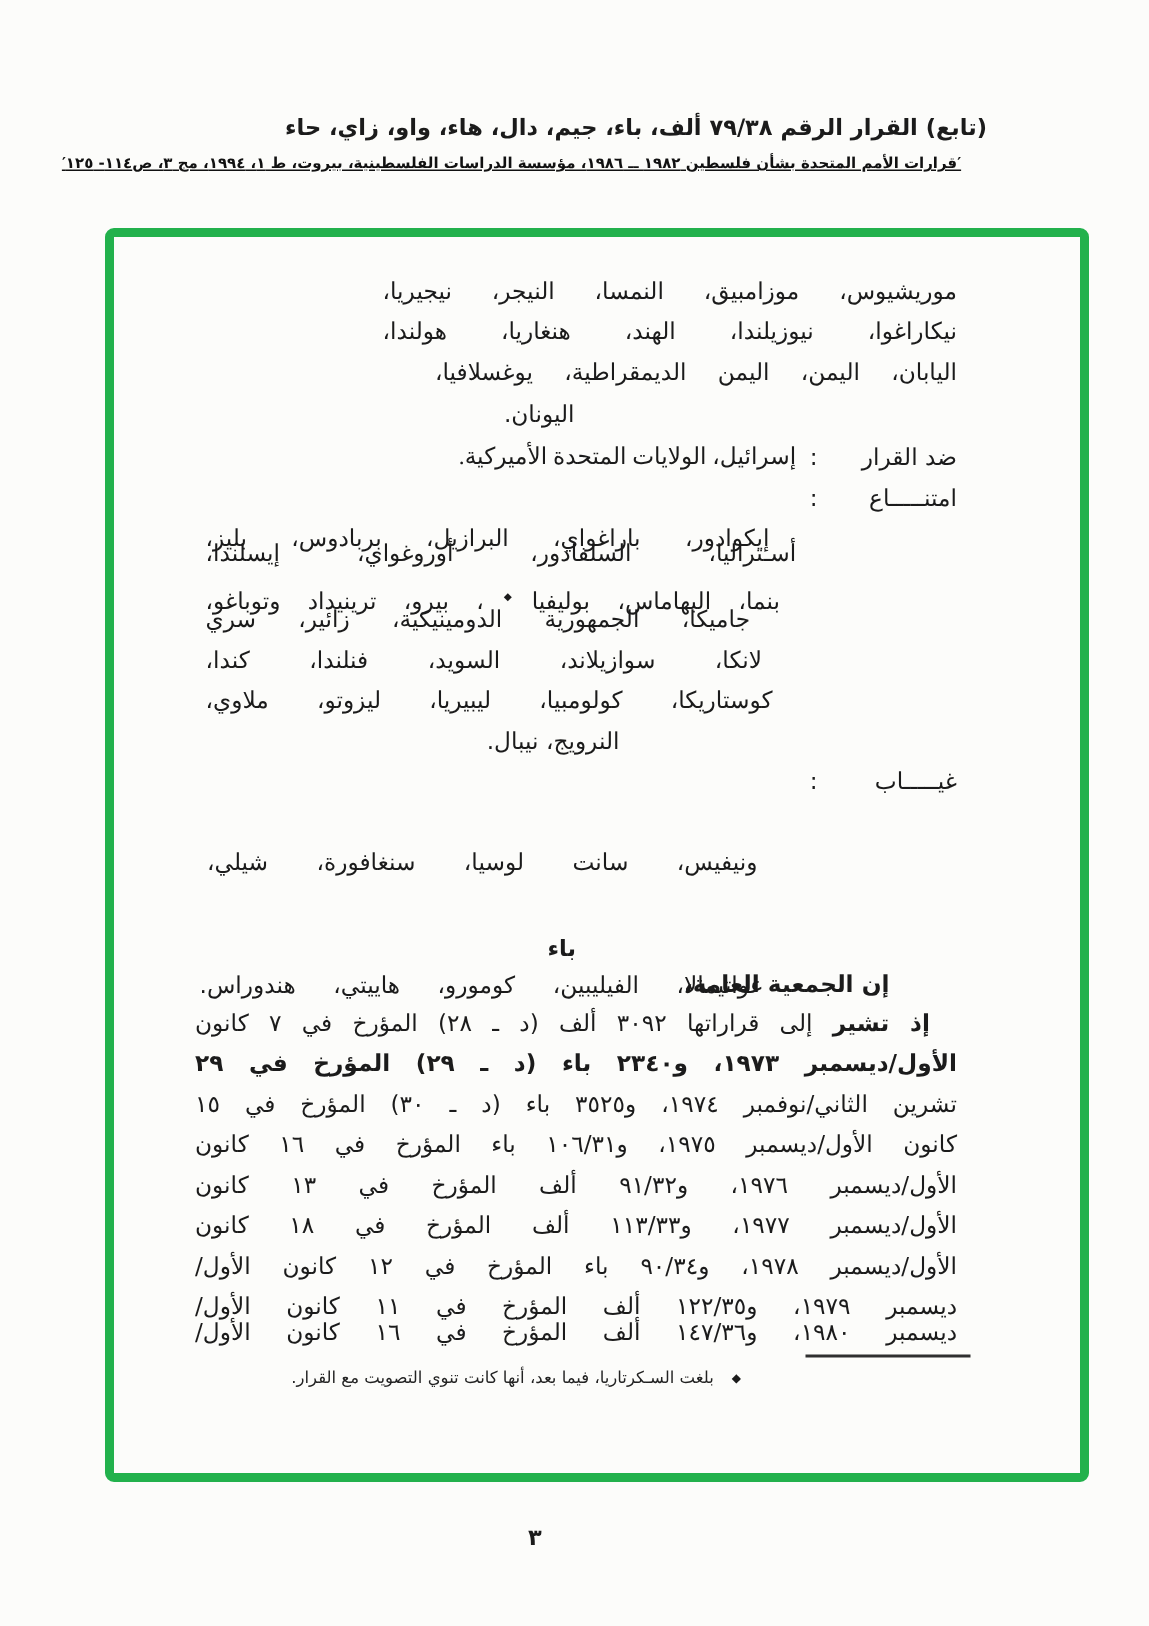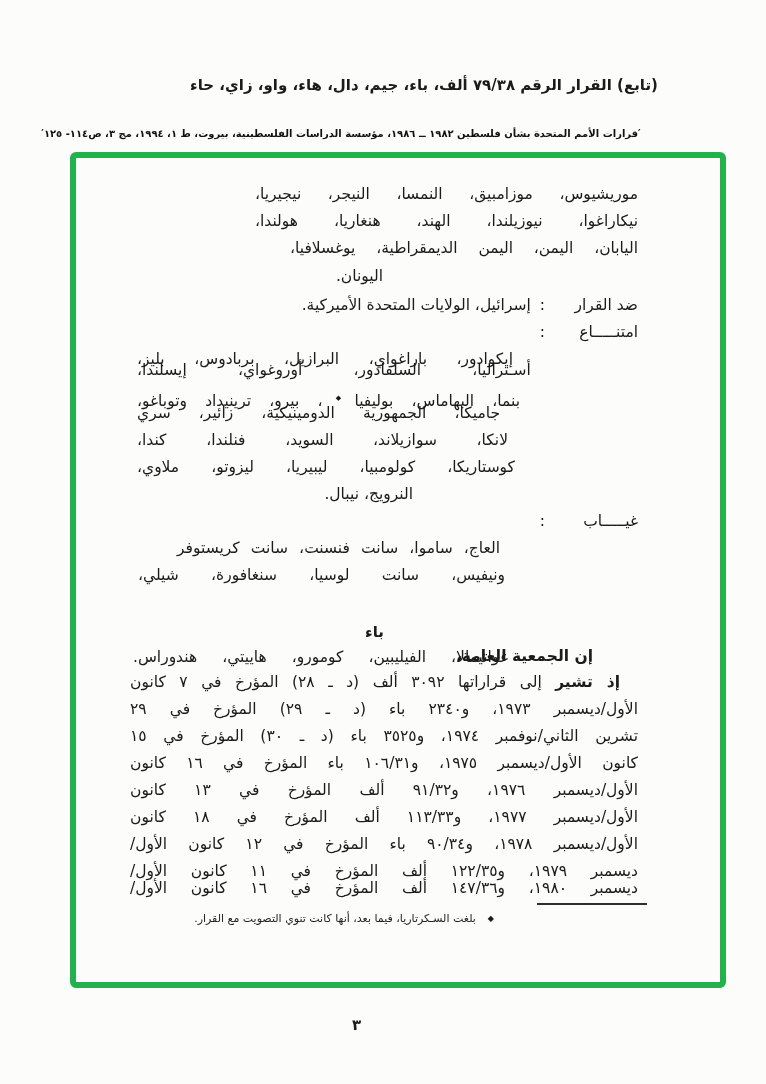--- a/index.html
+++ b/index.html
@@ -12,38 +12,38 @@
   .jl{white-space:normal;text-align:justify;text-align-last:justify;}
   .hdr1{font-weight:bold;font-size:15px;text-align:center;white-space:nowrap;}
   .hdr2{font-weight:bold;font-size:10px;text-align:center;white-space:nowrap;color:#111;}
   .frame{
     position:absolute;left:70px;top:152px;width:644px;height:824px;
     border:6px solid #22b14c;border-radius:6px;background:transparent;
   }
   .entry{display:flex;align-items:flex-start;}
   .lbl{width:86px;flex:0 0 86px;}
   .colon{padding:0 7px 0 9px;}
-  .etxt{flex:1;}
+  .etxt{flex:1;font-family:Liberation Serif, serif;}
   .entry .jl{text-align:justify;text-align-last:justify;margin-top:38px;}
   .bold{font-weight:bold;}
   .sechead{font-weight:bold;font-size:15px;text-align:center;}
   .marker-sup{font-size:7px;vertical-align:super;line-height:0;}
   .fnrule{position:absolute;left:537px;top:903px;width:110px;height:2px;background:#2f2f2f;}
   .fnrow{position:absolute;top:911px;right:272px;display:flex;align-items:flex-start;direction:rtl;}
   .fnmark{font-size:8px;line-height:16px;margin-left:12px;}
   .fntext{font-size:11px;line-height:16px;white-space:nowrap;color:#222;}
   .pagenum{position:absolute;top:1016px;left:352px;font-weight:bold;font-size:15px;}
 </style>
 </head>
 <body>
 
 <div class="page">
 
   <div class="abs hdr1" style="top:75px;left:0;width:766px;padding-left:41px;">(تابع) القرار الرقم ٧٩/٣٨ ألف، باء، جيم، دال، هاء، واو، زاي، حاء</div>
-  <div class="abs hdr2" style="top:124px;left:0;width:682px;">′قرارات الأمم المتحدة بشأن فلسطين ١٩٨٢ ــ ١٩٨٦، مؤسسة الدراسات الفلسطينية، بيروت، ط ١، ١٩٩٤، مج ٣، ص١١٤- ١٢٥′</div>
+  <div class="abs hdr2" style="top:100px;left:0;width:682px;text-decoration:underline;">′قرارات الأمم المتحدة بشأن فلسطين ١٩٨٢ ــ ١٩٨٦، مؤسسة الدراسات الفلسطينية، بيروت، ط ١، ١٩٩٤، مج ٣، ص١١٤- ١٢٥′</div>
 
   <div class="frame"></div>
 
   <div class="abs jl" style="top:184px;right:128px;left:255px;">موريشيوس، موزامبيق، النمسا، النيجر، نيجيريا،</div>
   <div class="abs jl" style="top:211px;right:128px;left:255px;">نيكاراغوا، نيوزيلندا، الهند، هنغاريا، هولندا،</div>
   <div class="abs jl" style="top:238px;right:128px;left:255px;margin-left:35px;">اليابان، اليمن، اليمن الديمقراطية، يوغسلافيا،</div>
   <div class="abs" style="top:266px;right:383px;">اليونان.</div>
 
   <div class="abs entry" style="top:295px;right:128px;left:130px;">
     <span class="lbl">ضد القرار</span>
@@ -62,32 +62,31 @@
   </div>
   <div class="abs jl" style="top:403px;right:266px;left:137px;">جاميكا، الجمهورية الدومينيكية، زائير، سري</div>
   <div class="abs jl" style="top:430px;right:258px;left:137px;">لانكا، سوازيلاند، السويد، فنلندا، كندا،</div>
   <div class="abs jl" style="top:457px;right:251px;left:137px;">كوستاريكا، كولومبيا، ليبيريا، ليزوتو، ملاوي،</div>
   <div class="abs" style="top:484px;right:353px;">النرويج، نيبال.</div>
 
   <div class="abs entry" style="top:511px;right:128px;left:130px;">
     <span class="lbl">غيـــــاب</span>
     <span class="colon">:</span>
   </div>
-  <div class="abs jl" style="top:538px;right:266px;left:177px;">العاج، ساموا، سانت فنسنت، سانت كريستوفر</div>
   <div class="abs jl" style="top:565px;right:261px;left:138px;">ونيفيس، سانت لوسيا، سنغافورة، شيلي،</div>
   <div class="abs jl" style="top:620px;right:258px;left:133px;margin-top:27px;">غواتيمالا، الفيليبين، كومورو، هاييتي، هندوراس.</div>
 
   <div class="abs sechead" style="top:622px;left:0;width:749px;">باء</div>
 
   <div class="abs bold" style="top:646px;right:173px;font-size:15.5px;">إن الجمعية العامة،</div>
 
   <div class="abs jl" style="top:672px;right:128px;left:130px;text-indent:18px;">
     <span class="bold">إذ تشير</span><span> إلى قراراتها ٣٠٩٢ ألف (د ـ ٢٨) المؤرخ في ٧ كانون</span>
   </div>
-  <div class="abs jl" style="top:699px;right:128px;left:130px;">الأول/ديسمبر ١٩٧٣، و٢٣٤٠ باء (د ـ ٢٩) المؤرخ في ٢٩</div>
+  <div class="abs jl" style="top:699px;right:128px;left:130px;font-weight:bold;">الأول/ديسمبر ١٩٧٣، و٢٣٤٠ باء (د ـ ٢٩) المؤرخ في ٢٩</div>
   <div class="abs jl" style="top:726px;right:128px;left:130px;">تشرين الثاني/نوفمبر ١٩٧٤، و٣٥٢٥ باء (د ـ ٣٠) المؤرخ في ١٥</div>
   <div class="abs jl" style="top:753px;right:128px;left:130px;">كانون الأول/ديسمبر ١٩٧٥، و١٠٦/٣١ باء المؤرخ في ١٦ كانون</div>
   <div class="abs jl" style="top:780px;right:128px;left:130px;">الأول/ديسمبر ١٩٧٦، و٩١/٣٢ ألف المؤرخ في ١٣ كانون</div>
   <div class="abs jl" style="top:807px;right:128px;left:130px;">الأول/ديسمبر ١٩٧٧، و١١٣/٣٣ ألف المؤرخ في ١٨ كانون</div>
   <div class="abs jl" style="top:834px;right:128px;left:130px;">الأول/ديسمبر ١٩٧٨، و٩٠/٣٤ باء المؤرخ في ١٢ كانون الأول/</div>
   <div class="abs jl" style="top:861px;right:128px;left:130px;">ديسمبر ١٩٧٩، و١٢٢/٣٥ ألف المؤرخ في ١١ كانون الأول/</div>
   <div class="abs jl" style="top:878px;right:128px;left:130px;">ديسمبر ١٩٨٠، و١٤٧/٣٦ ألف المؤرخ في ١٦ كانون الأول/</div>
 
   <div class="fnrule"></div>
   <div class="fnrow">

